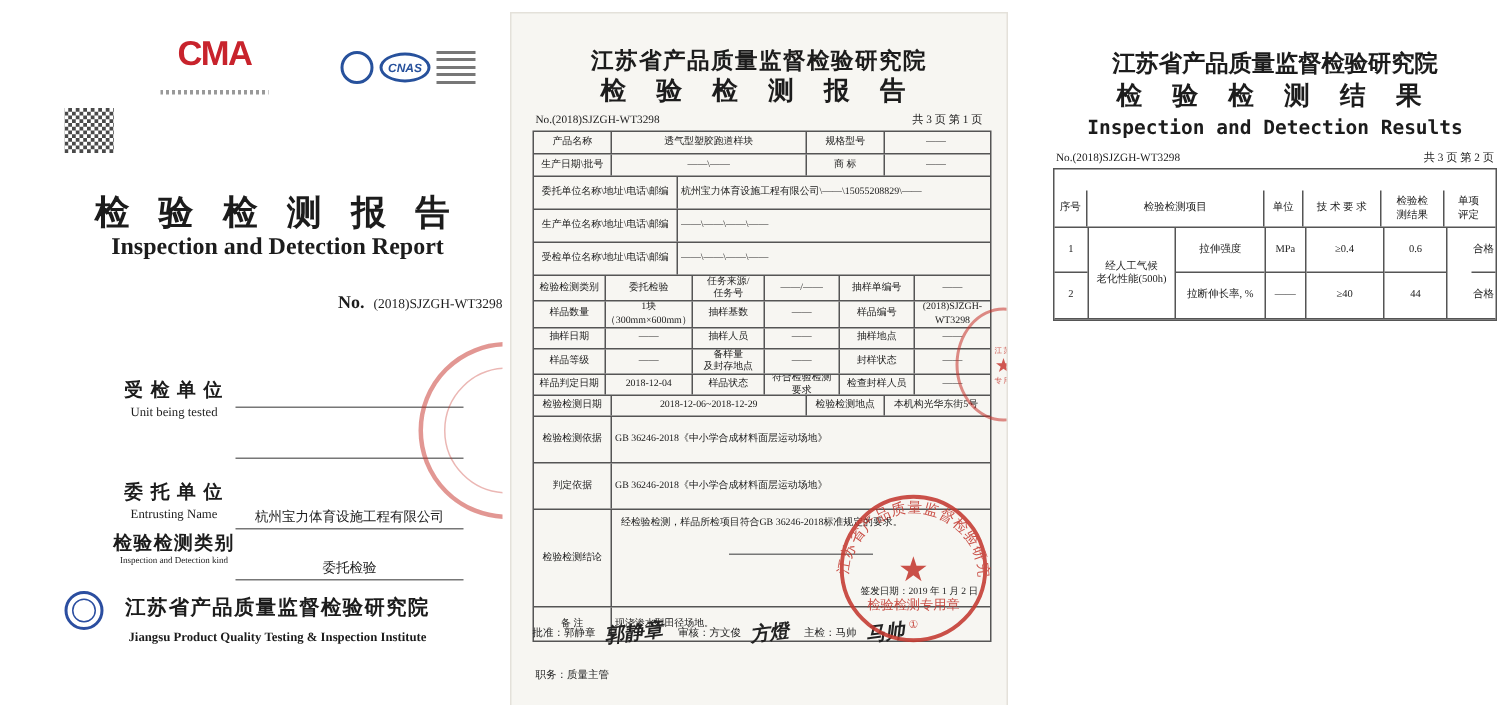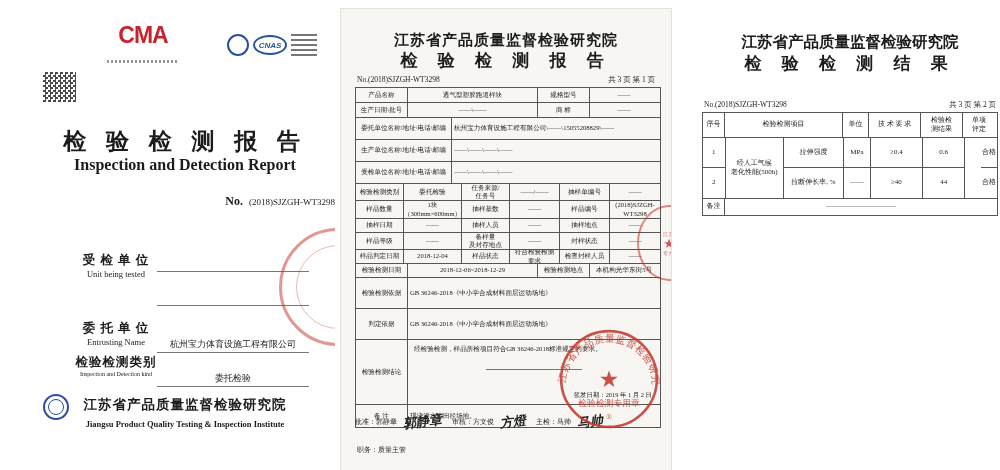--- a/index.html
+++ b/index.html
@@ -72,21 +72,21 @@
   .edge-star{font-size:13px;line-height:1;}
   .edge-chars{font-size:5px;letter-spacing:1px;}
   
   #results{left:700px;top:20px;width:300px;height:440px;background:#fff;}
   .rs-org{position:absolute;left:0;top:12px;width:100%;text-align:center;font-size:15.5px;font-weight:bold;}
   .rs-title{position:absolute;left:0;top:32px;width:100%;text-align:center;font-size:17px;font-weight:bold;letter-spacing:8px;}
   .rs-title-en{position:absolute;left:0;top:58px;width:100%;text-align:center;font-size:13px;font-weight:bold;
        font-family:"DejaVu Sans Mono","Liberation Mono",monospace;}
   .rs-noline{position:absolute;left:4px;top:80px;width:292px;font-size:7.5px;display:flex;justify-content:space-between;}
   .rtab{position:absolute;left:2px;top:92px;width:294px;border:1px solid #555;font-size:7px;}
-  .rtab .rrow{display:flex;border-bottom:1px solid #555;}
+  .rtab .rrow{display:flex;border-bottom:1px solid #555;margin-top:14px;}
   .rtab .rrow:last-child{border-bottom:none;}
   .rbody{display:flex;border-bottom:1px solid #555;}
   .col{display:flex;flex-direction:column;border-right:1px solid #555;}
   .col:last-child{border-right:none;align-items:flex-end;}
   .cell{display:flex;align-items:center;justify-content:center;text-align:center;
         padding:0 1px;box-sizing:border-box;white-space:pre-line;line-height:1.3;overflow:hidden;}
   .cb{border-bottom:1px solid #555;}
   .h24{height:24px}.h30{height:30px}.h60{height:60px}.h16{height:16px}
   .cw22{width:22px}.cw58{width:58px}.cw60{width:60px}.cw26{width:26px}.cw52{width:52px}.cw42{width:42px}.cw32{width:32px}.cw118{width:118px}
   .rs-footer{position:absolute;left:0;top:198px;width:100%;text-align:center;font-size:8.5px;letter-spacing:6px;}
@@ -273,20 +273,21 @@
   <div class="edge-stamp-mid">
     <span class="edge-chars">江苏</span>
     <span class="edge-star">★</span>
     <span class="edge-chars">专用</span>
   </div>
 </div>
 
 <div class="page" id="results">
   <div class="rs-org">江苏省产品质量监督检验研究院</div>
   <div class="rs-title">检 验 检 测 结 果</div>
+  <div class="rs-title-en">Inspection and Detection Results</div>
   <div class="rs-noline">
     <span>No.(2018)SJZGH-WT3298</span>
     <span>共 3 页 第 2 页</span>
   </div>
 
   <div class="rtab">
     <div class="rrow">
       <div class="cell cw22 h24" style="border-right:1px solid #555">序号</div>
       <div class="cell cw118 h24" style="border-right:1px solid #555">检验检测项目</div>
       <div class="cell cw26 h24" style="border-right:1px solid #555">单位</div>
@@ -319,18 +320,14 @@
       </div>
       <div class="col cw42">
         <div class="cell h30 cb">0.6</div>
         <div class="cell h30">44</div>
       </div>
       <div class="col cw32">
         <div class="cell h30 cb">合格</div>
         <div class="cell h30">合格</div>
       </div>
     </div>
-    <div class="rrow">
-      <div class="cell cw22 h16" style="border-right:1px solid #555">备注</div>
-      <div class="cell h16" style="flex:1">——————————</div>
-    </div>
   </div>
 </div>
 
 </body></html>

